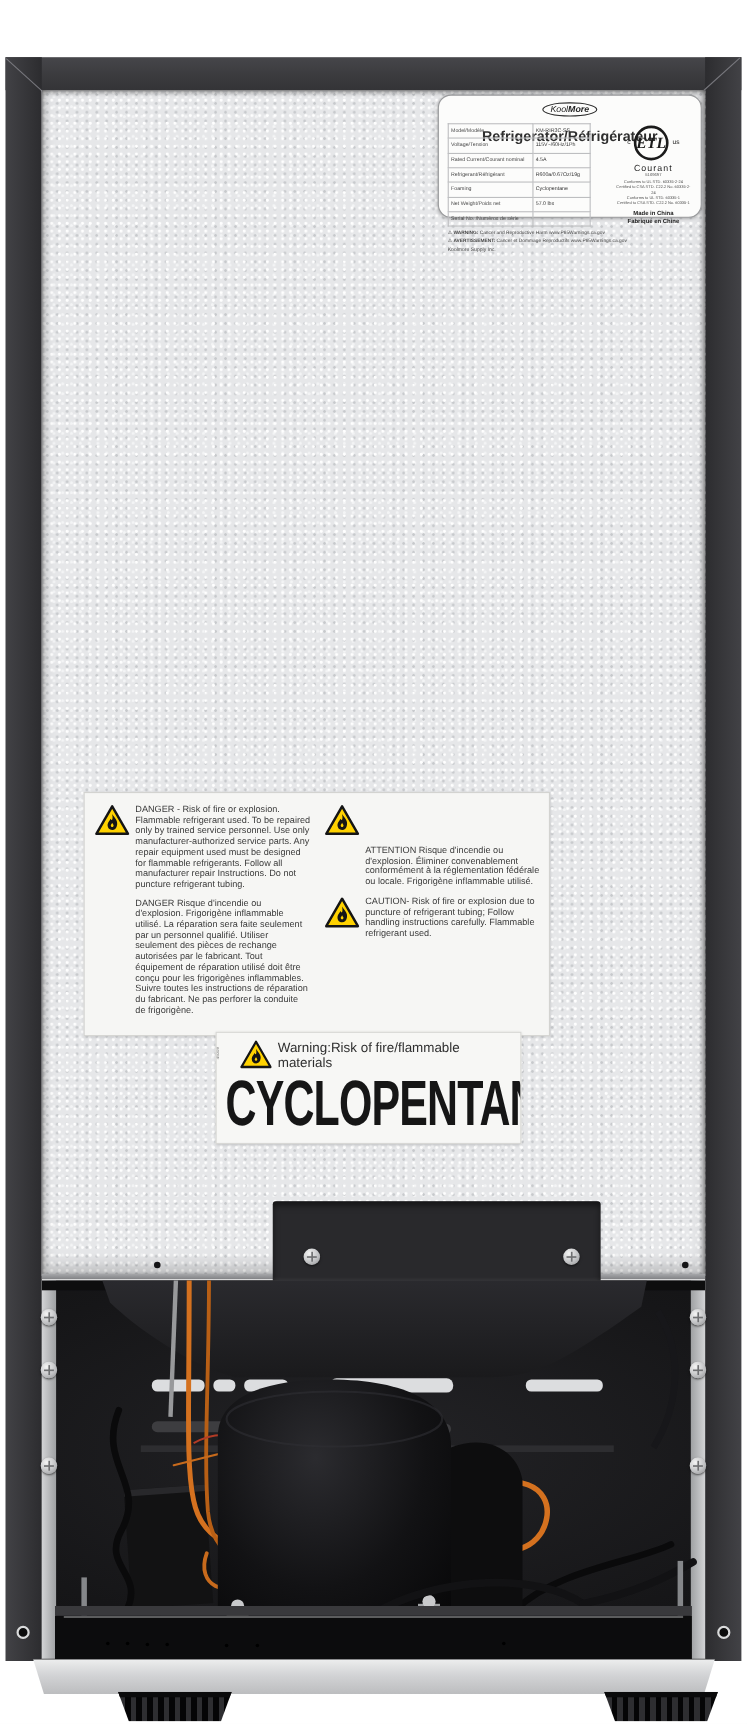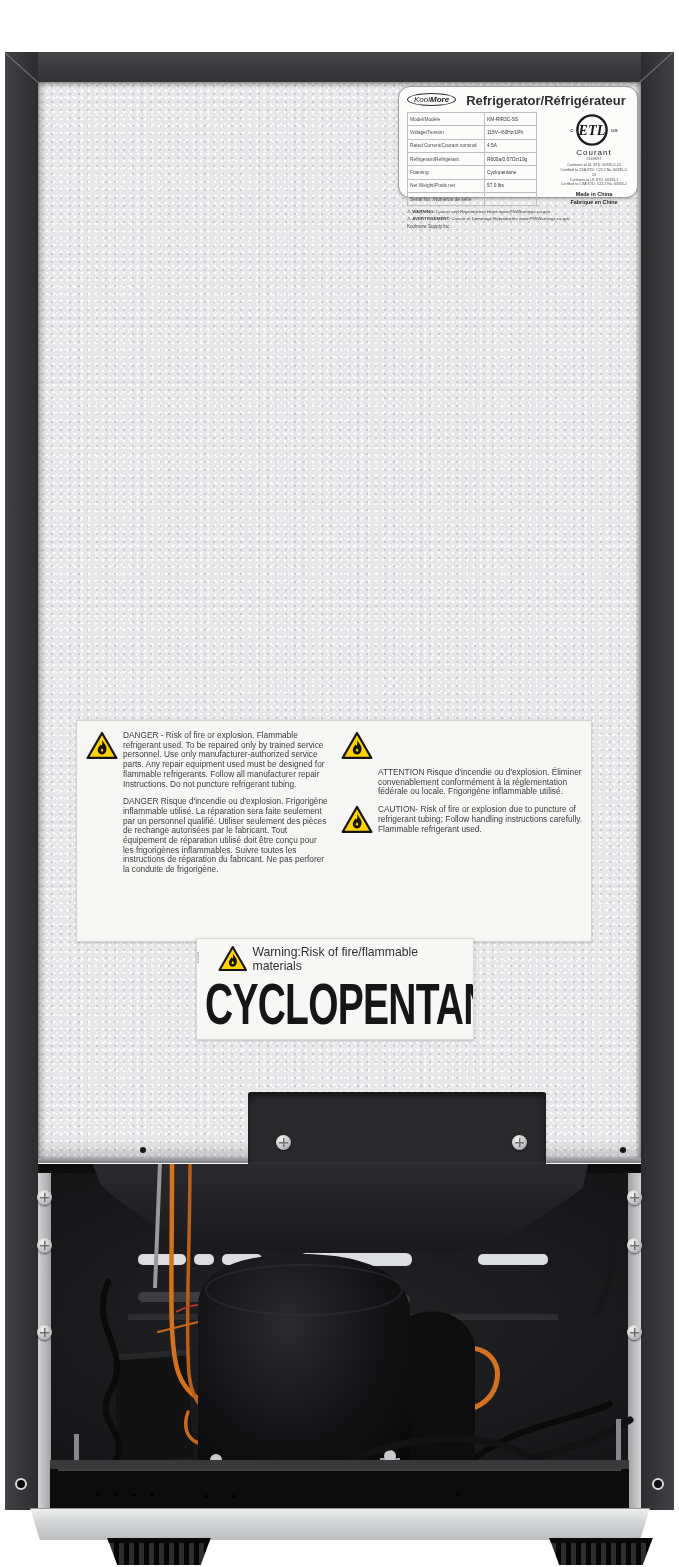--- a/index.html
+++ b/index.html
@@ -63,21 +63,21 @@
     background:repeating-linear-gradient(90deg,#050506 0 5px,#2e2e31 5px 10px);
     clip-path:polygon(3% 0,97% 0,88% 100%,12% 100%);
     border-radius:4px 4px 12px 12px;}
   .foot.left{left:104px;}  .foot.right{left:546px;}
   .foot::before{content:"";position:absolute;left:0;top:0;width:100%;height:5px;background:#0a0a0b;}
 
   
   .rating-label{position:absolute;left:398px;top:86px;width:240px;height:112px;
     background:#fcfcfb;border:1px solid #9a9b9d;border-radius:12px;
     box-shadow:0 1px 3px rgba(0,0,0,.25);padding:6px 8px 4px 8px;color:#3a3a3a;}
-  .rl-header{display:flex;align-items:flex-start;gap:10px;height:16px;margin-bottom:3px;}
+  .rl-header{display:flex;align-items:center;gap:10px;height:16px;margin-bottom:3px;flex-direction:column;}
   .brand-oval{font-style:italic;font-size:8px;border:1.2px solid #2a2a2a;border-radius:50%;
     padding:1px 6px;white-space:nowrap;color:#222;}
   .brand-oval b{font-weight:700;}
   .rl-title{font-weight:700;font-size:13px;color:#2e2e2e;}
   .rl-body{display:flex;gap:22px;}
   .rl-table{width:130px;border-collapse:collapse;}
   .rl-table td{border:0.5px solid #bdbec0;font-size:4.8px;line-height:1.1;
     padding:1.6px 2px;color:#4a4a4a;height:8px;vertical-align:middle;}
   .rl-table td.val{width:52px;color:#333;}
   .rl-right{flex:1;text-align:center;font-size:4px;color:#333;}
@@ -85,21 +85,21 @@
   .etl-side{font-size:6px;color:#222;}
   .etl-org{font-size:8px;letter-spacing:1px;color:#1d1d1d;margin-top:1px;}
   .etl-num{font-size:3.8px;color:#555;}
   .etl-standards{margin-top:2px;font-size:3.6px;line-height:1.35;color:#4e4e4e;}
   .made-in{margin-top:4px;font-size:5.4px;font-weight:700;line-height:1.4;color:#222;}
   .rl-footnotes{margin-top:3px;font-size:4.4px;line-height:1.5;color:#454545;}
   .rl-footnotes .pfx{font-weight:700;}
   .rl-company{font-size:4.6px;color:#4a4a4a;margin-top:1.5px;}
 
   
-  .warning-label{position:absolute;left:76px;top:720px;width:516px;height:222px;
+  .warning-label{position:absolute;left:76px;top:720px;width:424px;height:222px;
     background:#f6f6f4;border:1px solid #d3d3d0;box-shadow:0 1px 3px rgba(0,0,0,.18);
     display:flex;gap:12px;padding:10px 8px 8px 8px;}
   .w-col{flex:1;display:flex;flex-direction:column;gap:8px;}
   .w-row{display:flex;gap:4px;}
   .w-icon{flex:0 0 34px;display:flex;justify-content:center;}
   .w-icon svg{width:32px;height:29px;}
   .w-icon.empty svg{visibility:hidden;}
   .w-text{flex:1;font-size:8.3px;line-height:1.17;color:#3c3c3c;}
 
   

